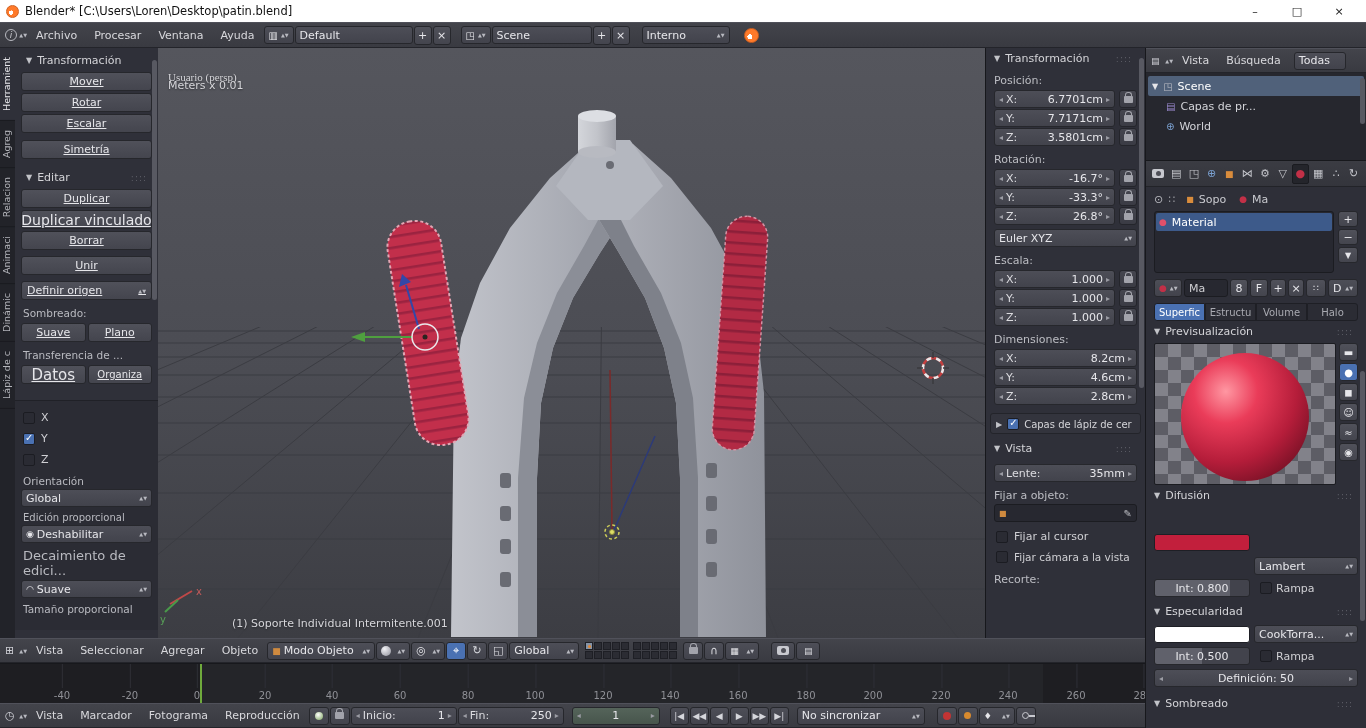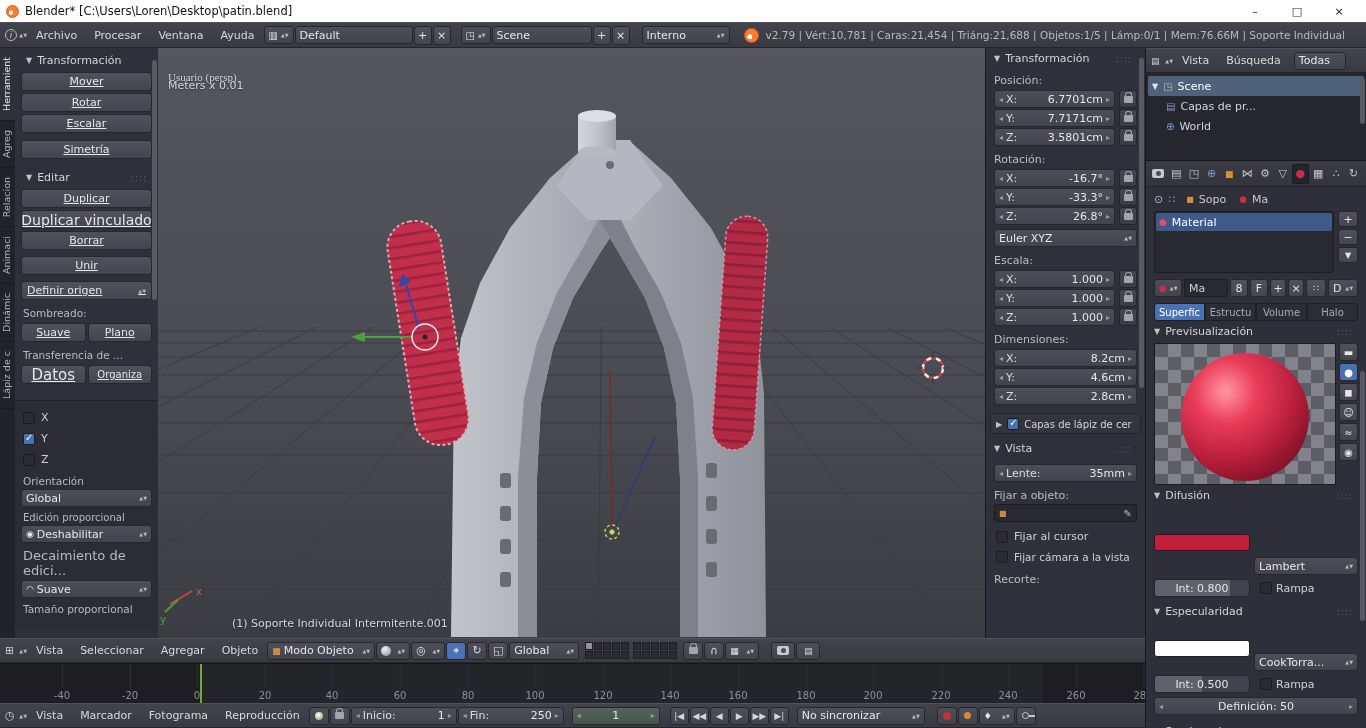--- a/index.html
+++ b/index.html
@@ -152,21 +152,20 @@
       </span>
     <span class="btn" style="width:18px;">+</span>
     <span class="btn" style="width:18px;">×</span>
     <span style="width:10px;"></span>
     <span class="dd" style="width:88px;">
         <span>Interno</span>
         <span class="ud">▲▼</span>
       </span>
     <span style="width:12px;"></span>
     <span class="blogo" style="width:15px;height:15px;"></span>
-    <span class="stats" style="margin-left:6px;flex:1;">v2.79 | Vért:10,781 | Caras:21,454 | Triáng:21,688 | Objetos:1/5 | Lámp:0/1 | Mem:76.66M | Soporte Individual</span>
   </div>
 
   <div id="tool-tabs" class="abs">
     <div class="ttab active">Herramient</div>
     <div class="ttab">Agreg</div>
     <div class="ttab">Relacion</div>
     <div class="ttab">Animaci</div>
     <div class="ttab">Dinámic</div>
     <div class="ttab">Lápiz de c</div>
   </div>
@@ -845,21 +844,21 @@
       <span class="cb" style="margin-left:6px;"></span>
       <span>Rampa</span>
     </div>
     <div class="phead" style="padding-left:0;margin-top:4px;">
         <span class="tri">▼</span>
         <span>Especularidad</span>
         <span class="dots">::::</span>
       </div>
     <div class="prow">
       <span class="swatch" style="background: rgb(255, 255, 255);"></span>
-      <span class="dd" style="flex:1;margin-top:28px;">
+      <span class="dd" style="flex:1;">
           <span>CookTorra...</span>
           <span class="ud">▲▼</span>
         </span>
     </div>
     <div class="prow">
       <span class="numf slider-fill" style="width:96px;--p:50%;">
           <span style="margin:0 auto;">Int: 0.500</span>
         </span>
       <span class="cb" style="margin-left:6px;"></span>
       <span>Rampa</span>

